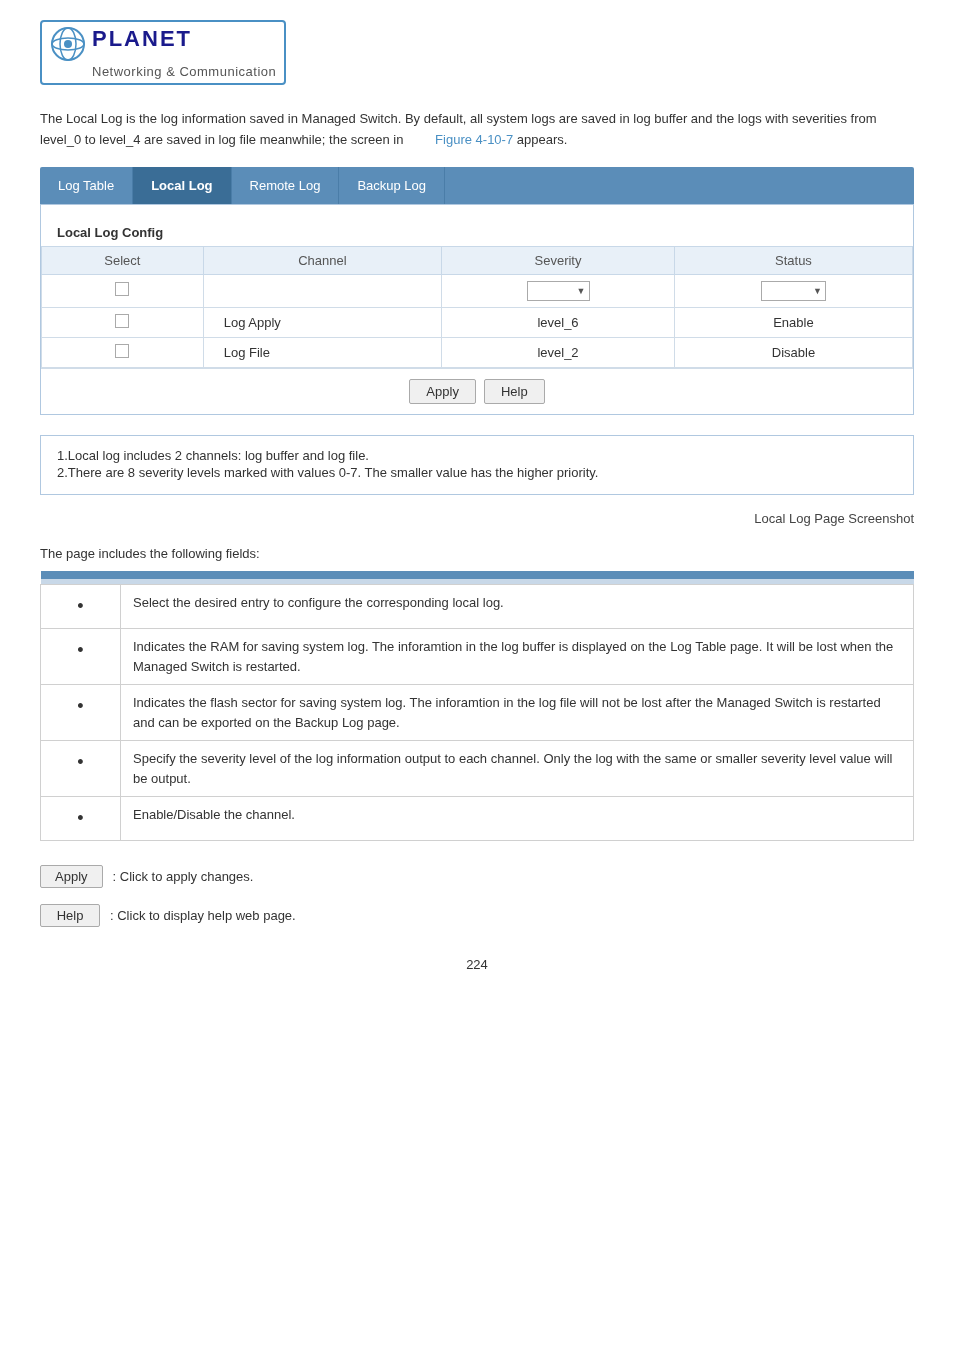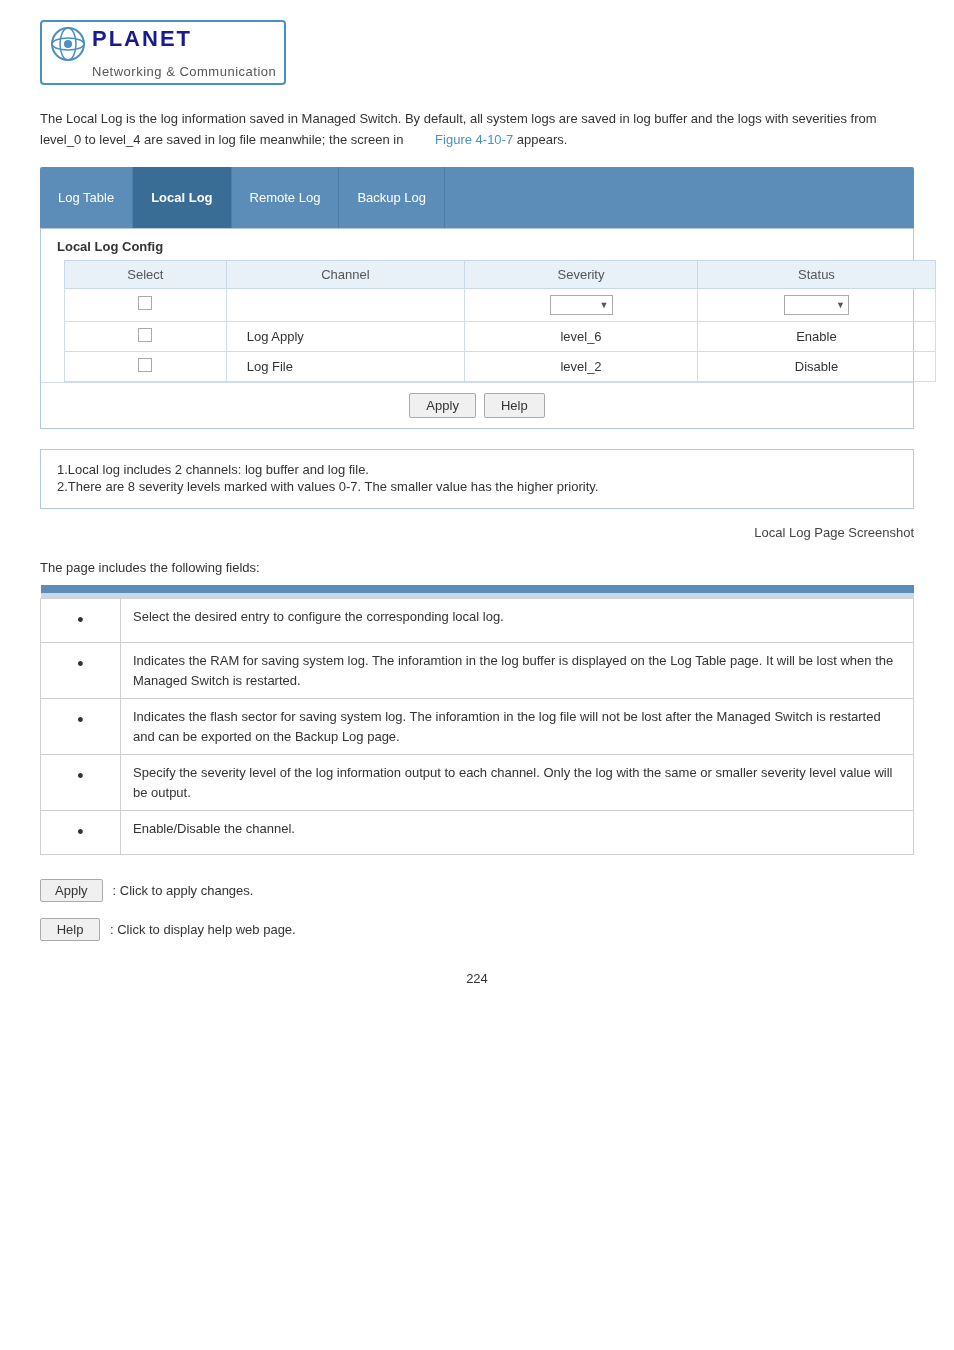--- a/index.html
+++ b/index.html
@@ -49,21 +49,21 @@
       margin-left: 28px;
     }
 
     
     .tab-bar {
       display: flex;
       background: #5b8db8;
       border-radius: 2px 2px 0 0;
     }
     .tab {
-      padding: 23px 18px;
+      padding: 11px 18px;
       color: #fff;
       font-size: 13px;
       cursor: pointer;
       border-right: 1px solid #4a7da8;
     }
     .tab.active {
       background: #3a6d96;
       font-weight: bold;
     }
     .tab:first-child {
@@ -71,28 +71,27 @@
     }
 
     
     .config-box {
       border: 1px solid #b0c8e0;
       margin-bottom: 20px;
     }
     .config-title {
       font-size: 13px;
       font-weight: bold;
-      padding: 10px 16px 6px 16px;
+      padding: 20px 16px 6px 16px;
       color: #333;
     }
     .config-table {
       width: 100%;
       border-collapse: collapse;
       font-size: 13px;
-      margin-left: 23px;
     }
     .config-table th {
       background: #e8f0f8;
       border: 1px solid #c8d8e8;
       padding: 6px 12px;
       text-align: center;
       font-weight: normal;
       color: #555;
     }
     .config-table td {

